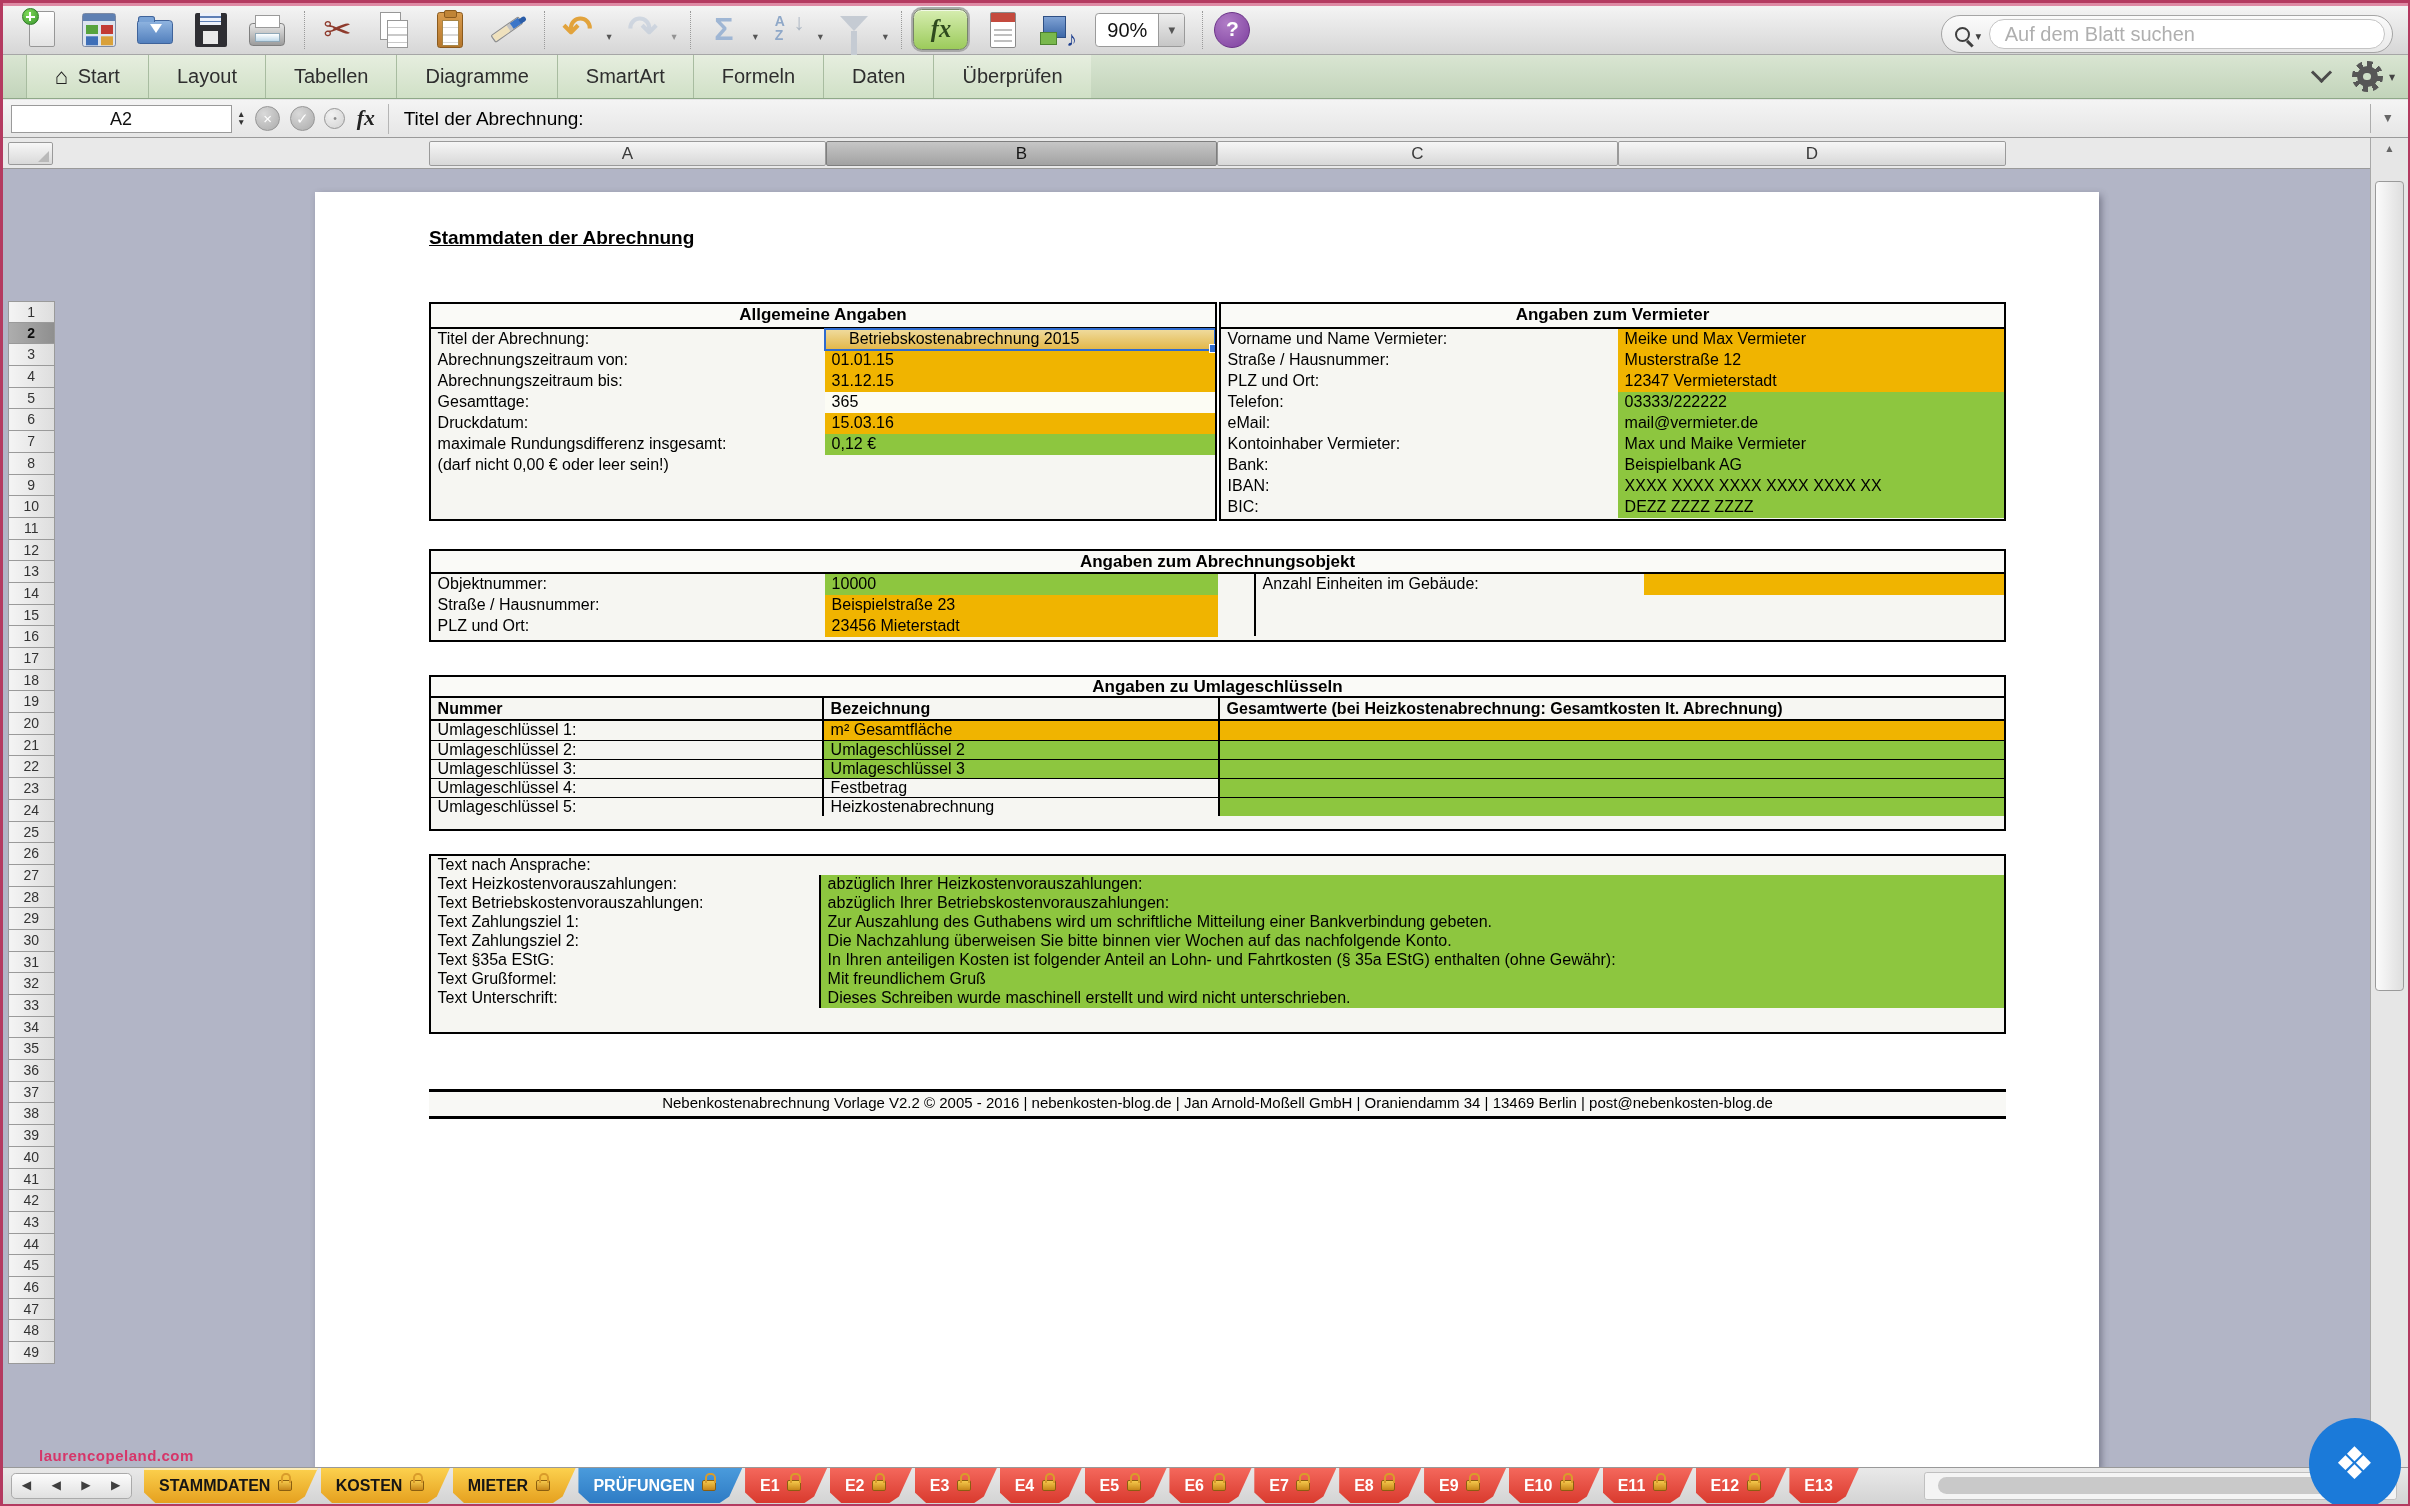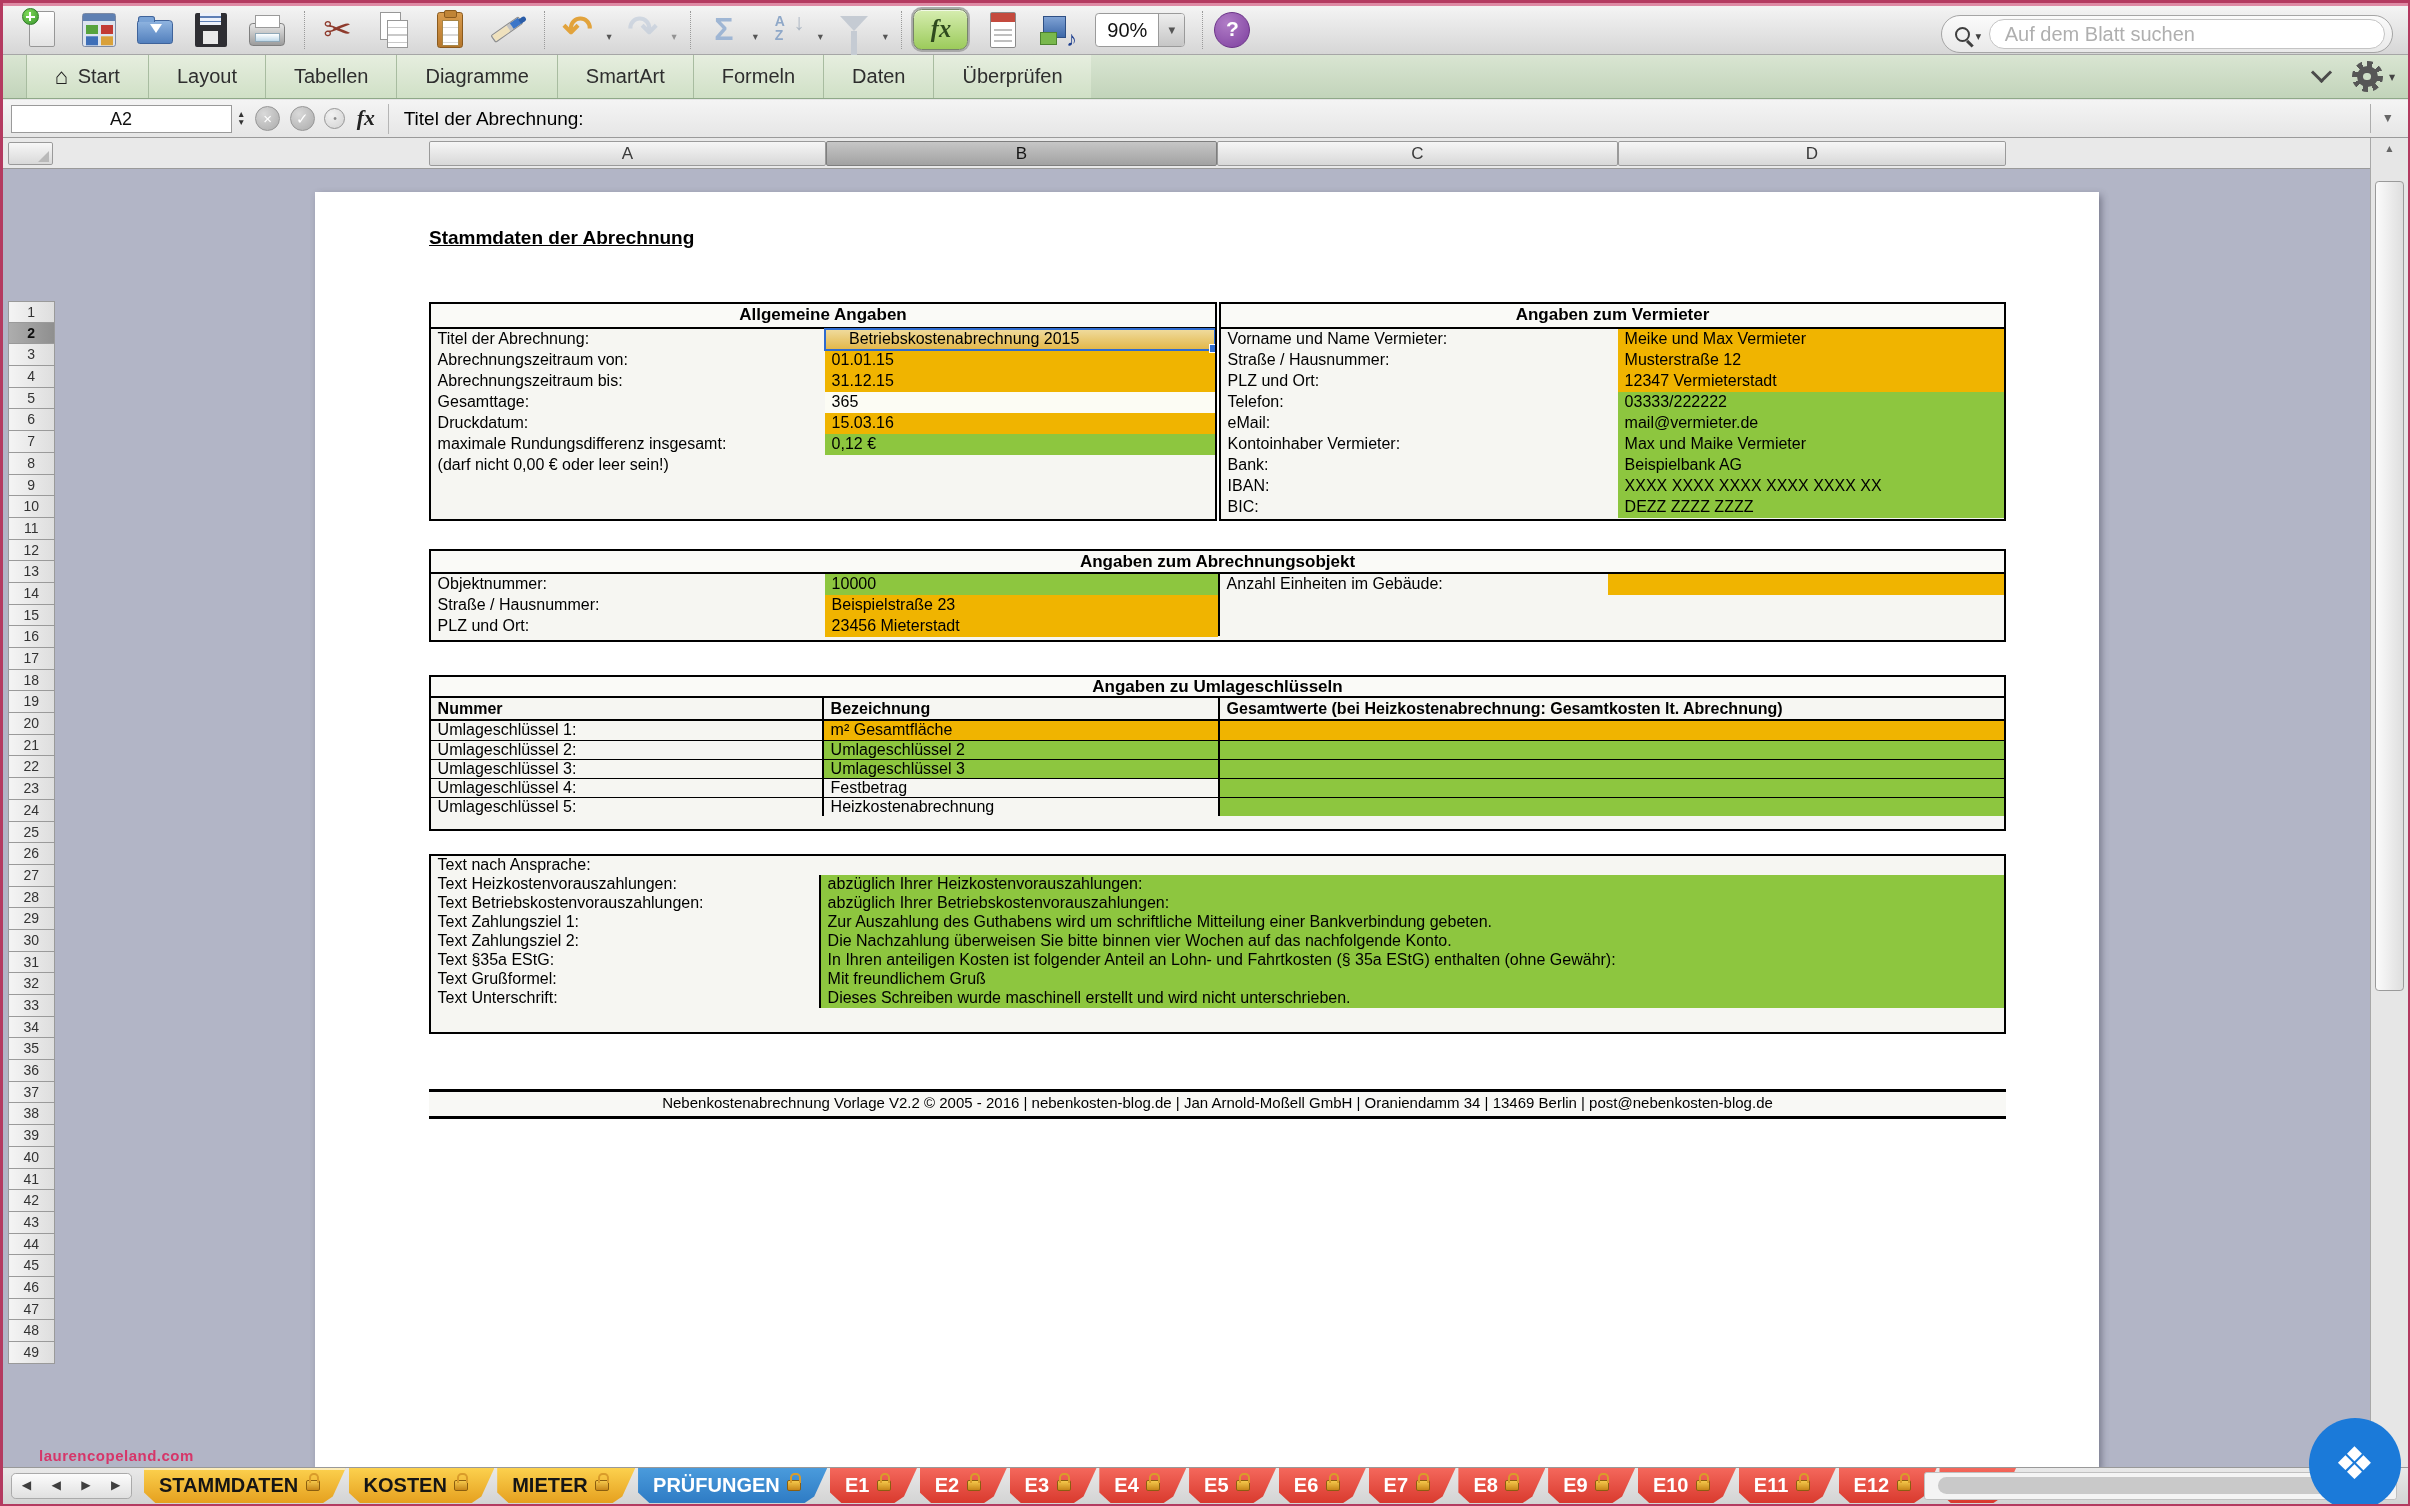--- a/index.html
+++ b/index.html
@@ -131,21 +131,21 @@
   .fill-none { background:transparent; }
   .selected-cell { background:linear-gradient(#F0DCA0,#E2B646); outline:2.8px solid #2E6BD0; outline-offset:-1.9px; z-index:2;padding-left:24px; }
   .fill-handle { position:absolute; right:-3.8px; bottom:-3.8px; width:9.4px; height:9.4px; background:#2E6BD0; border:0.9px solid #fff; z-index:3; }
 
   #t1 { left:426px; top:164px; width:788px; height:219px; }
   #t2 { left:1216px; top:164px; width:787px; height:219px; }
   #t2 .kv-label { width:397px; }
 
   #t3 { left:426px; top:411px; width:1577px; height:93px; }
   #t3 .sec-head { height:22.6px; line-height:21px; }
-  .t3-body { display:flex; height:62px; }
+  .t3-body { display:flex; height:62px;gap:36px; }
   .t3-left { width:787px; flex:none; }
   .t3-left .kv-row { height:21px; }
   .t3-right { flex:1; border-left:2.8px solid #000; }
   .t3-right .kv-label { width:388px; }
 
   #t4 { left:426px; top:537px; width:1577px; height:156px; }
   #t4 .sec-head { height:21px; line-height:19px; }
   .u-hdr { display:flex; height:22.6px; line-height:21px; font-weight:bold; border-bottom:2.8px solid #000; }
   .u-row { display:flex; height:19px; line-height:18px; border-top:1.9px solid #000; }
   .u-row:first-of-type { border-top:none; }
@@ -165,21 +165,21 @@
 
   .vscroll { position:absolute; right:0; top:0; bottom:0; width:38px; background:#E6E6E6; border-left:0.9px solid #A8A8A8; }
   .vthumb { position:absolute; left:3.8px; right:3.8px; top:43px; height:810px; background:linear-gradient(90deg,#FBFBFB,#DEDEDE); border:0.9px solid #9a9a9a; border-radius:3.8px; }
   .varrow { position:absolute; left:0; right:0; height:21px; text-align:center; font-size:10.4px; color:#666; line-height:21px; }
 
   
   .tabbar { position:absolute; left:0; right:0; bottom:0; height:37px; background:linear-gradient(#E9E9E9,#D3D3D3); border-top:0.9px solid #999; }
   .navbox { position:absolute; left:7.5px; top:4.7px; width:121px; height:26px; background:linear-gradient(#FCFCFC,#E0E0E0); border:0.9px solid #aaa; border-radius:4.7px; display:flex; align-items:center; justify-content:space-around; color:#3F3F3F; font-size:12.2px; }
   .navg { line-height:24.5px; }
   .tabs { position:absolute; left:141px; top:0; height:35px; display:flex; }
-  .sheet-tab { position:relative; margin-right:2.8px; padding:0 26px 0 15px; display:flex; align-items:center; font-weight:bold; font-size:20px; white-space:nowrap; clip-path:polygon(0 0,100% 0,calc(100% - 13px) calc(100% - 6.6px),calc(100% - 22.6px) 100%,11.3px 100%,0 calc(100% - 10.4px)); cursor:default; }
+  .sheet-tab { position:relative; margin-right:2.8px; padding:0 26px 0 15px; display:flex; align-items:center; font-weight:bold; font-size:16px; white-space:nowrap; clip-path:polygon(0 0,100% 0,calc(100% - 13px) calc(100% - 6.6px),calc(100% - 22.6px) 100%,11.3px 100%,0 calc(100% - 10.4px)); cursor:default; }
   .tab-yellow { background:linear-gradient(#FCD14E,#E5A01F); color:#151515; }
   .tab-blue { background:linear-gradient(var(--tabblue,#5AA7E8),#2E7BC4); color:#fff; }
   .tab-red { background:linear-gradient(#F4685C,#D93A2E); color:#fff; }
   .sheet-tab.active { box-shadow:inset 0 1.9px 0 rgba(255,255,255,.6); }
   .lock { display:inline-block; width:14px; height:11.3px; margin-left:7.5px; background:linear-gradient(#F5C94C,#C8871A); border:0.9px solid #8A5E10; border-radius:1.9px; position:relative; flex:none; }
   .lock::before { content:""; position:absolute; top:-7.5px; left:1.9px; width:6.6px; height:7.5px; border:2.8px solid #D99C2B; border-bottom:none; border-radius:4.7px 4.7px 0 0; }
   .hscroll { position:absolute; left:1921px; right:11.3px; top:3.8px; height:28px; background:#F4F4F4; border:0.9px solid #C0C0C0; border-radius:2.8px; }
   .hthumb { position:absolute; left:13px; top:4.7px; width:414px; height:17px; background:#C9C9C9; border-radius:8.5px; }
   .dropbox { position:absolute; right:7.5px; bottom:-5.6px; width:92px; height:92px; border-radius:50%; background:#1B7AD9; color:#fff; display:flex; align-items:center; justify-content:center; font-size:45px; z-index:20; }
 </style>

